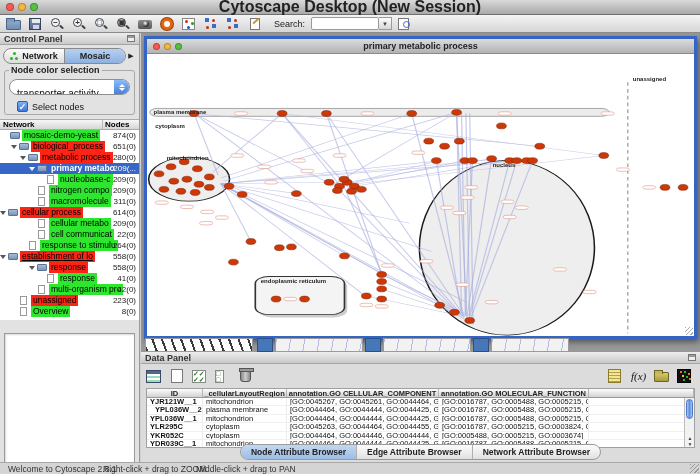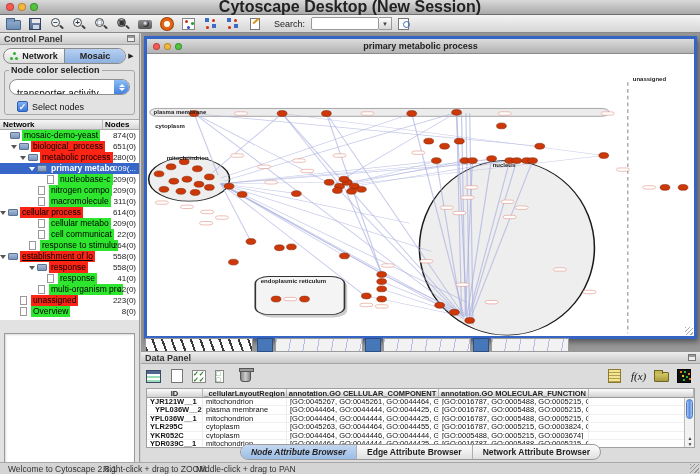--- a/index.html
+++ b/index.html
@@ -133,21 +133,21 @@
   .dt-row { display:flex; height:8.4px; border-bottom:1px solid #f0f0f0; }
   .dt-row div { font-size:7.5px; line-height:8.4px; padding-left:3px; border-right:1px solid #ececec; overflow:hidden; white-space:nowrap; color:#111; }
   .dt-row div:first-child { font-weight:bold; }
   .vscroll { position:absolute; right:0; top:9px; bottom:0; width:10px; background:#f2f2f2; border-left:1px solid #bbb; }
   .vthumb { position:absolute; left:1px; top:1px; width:7px; height:20px; border-radius:4px; background:linear-gradient(90deg,#a9c8f2,#5c8fe0,#a9c8f2); border:1px solid #4a77c0; }
   .varrows { position:absolute; left:0; bottom:0; width:10px; font-size:5px; line-height:6px; text-align:center; color:#444; }
   .dp-tabs { position:absolute; left:0; right:0; bottom:2px; display:flex; justify-content:center; }
   .dp-tabgroup { display:flex; border:1px solid #9a9a9a; border-radius:8px; overflow:hidden; background:linear-gradient(#fdfdfd,#e0e0e0); }
   .dp-tab { font-size:8.5px; font-weight:bold; color:#222; padding:2px 10px; border-right:1px solid #b0b0b0; }
   .dp-tab:last-child { border-right:none; }
-  .dp-tab.sel { background:linear-gradient(#c3d7f1,#9bbde6);font-style:italic; }
+  .dp-tab.sel { background:linear-gradient(#c3d7f1,#9bbde6); }
 
   
   .statusbar { position:absolute; left:0; top:462px; width:700px; height:12px; background:#d4d4d4; border-top:1px solid #a8a8a8; }
   .statusbar span { position:absolute; top:1px; font-size:8.5px; color:#333; }
   .app-grip { position:absolute; right:1px; bottom:1px; width:9px; height:9px;
     background:repeating-linear-gradient(135deg,#999 0 1px,transparent 1px 3px); }
 </style>
 </head>
 <body>
 

